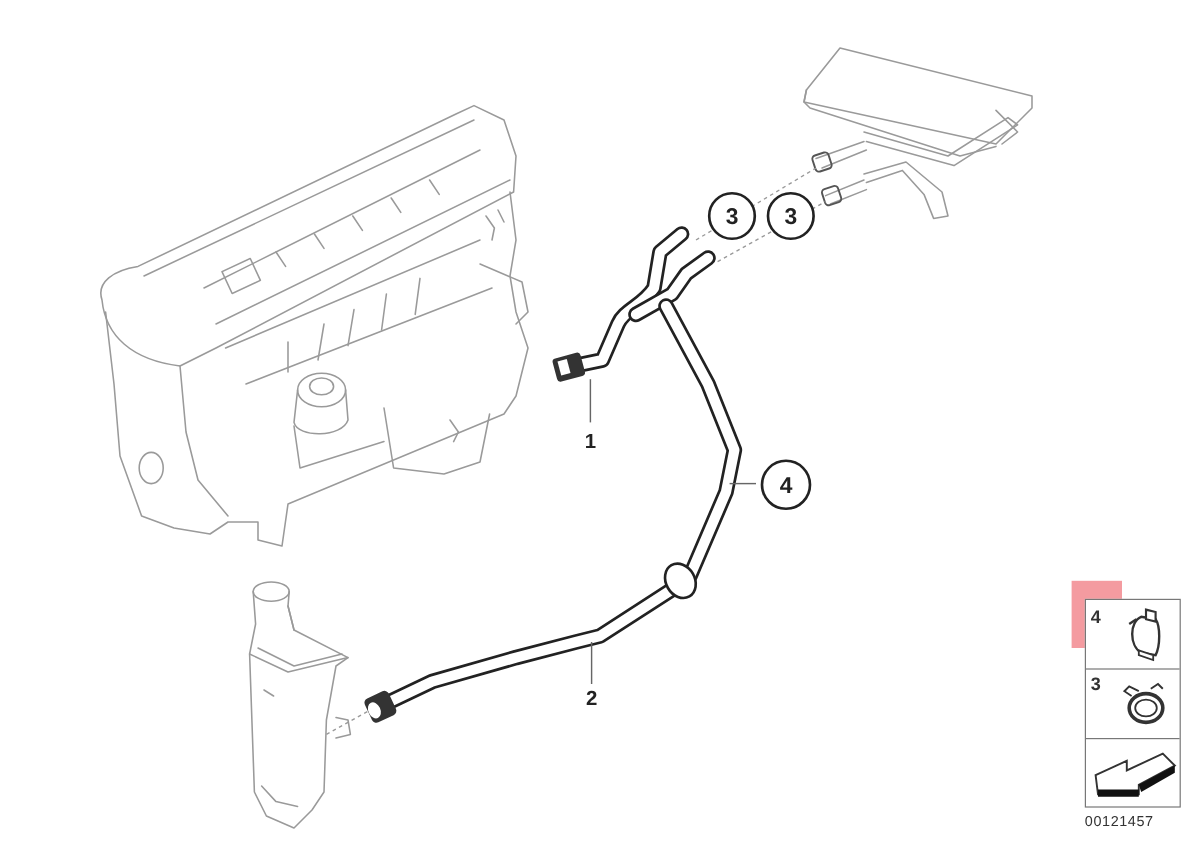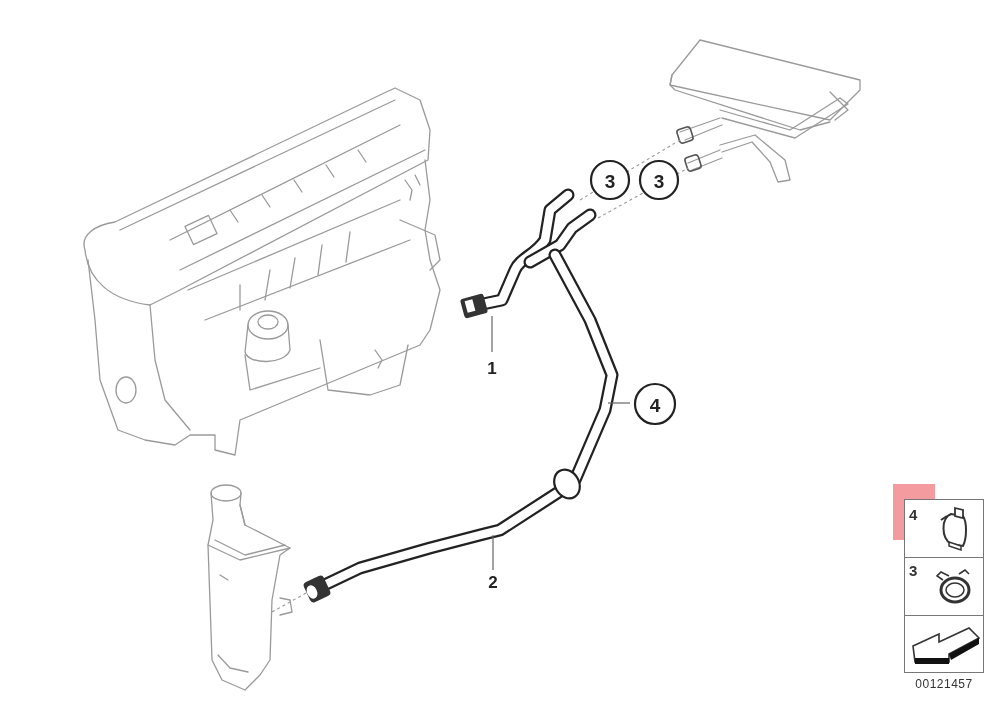--- a/index.html
+++ b/index.html
@@ -11,21 +11,21 @@
   .hose-in{fill:none;stroke:#fff;stroke-width:8.5;stroke-linecap:round;stroke-linejoin:round;}
   .leader{stroke:#666;stroke-width:1.2;fill:none;}
   .dash{stroke:#999;stroke-width:1.1;fill:none;stroke-dasharray:3 3;}
   .callout{fill:#fff;stroke:#222;stroke-width:2.2;}
   .callout-txt{font-family:"Liberation Sans",sans-serif;font-weight:bold;font-size:19px;fill:#222;text-anchor:middle;dominant-baseline:central;}
   .plain-txt{font-family:"Liberation Sans",sans-serif;font-weight:bold;font-size:17px;fill:#222;text-anchor:middle;dominant-baseline:central;}
   .legend-box{position:absolute;left:904px;top:499px;width:80px;height:174px;border:1px solid #777;box-sizing:border-box;background:#fff;}
   .legend-cell{position:absolute;left:0;width:78px;border-bottom:1px solid #777;box-sizing:border-box;}
   .legend-num{position:absolute;left:4px;font-weight:bold;font-size:15px;color:#333;}
   .highlight{position:absolute;left:893px;top:484px;width:42px;height:56px;background:#f07a80;opacity:0.75;}
-  .part-id{position:absolute;left:904px;top:677px;width:80px;text-align:center;font-size:12px;color:#333;letter-spacing:0.5px;}
+  .part-id{position:absolute;left:904px;top:677px;width:80px;font-size:12px;color:#333;letter-spacing:0.5px;}
 </style>
 </head>
 <body>
 
 <svg class="diagram" viewBox="0 0 1000 707" xmlns="http://www.w3.org/2000/svg">
 
   <g>
 
     <path class="thin" d="M85,250 C80,235 95,225 115,222 L380,95 L395,88 L420,100 L430,130 L428,160 L180,290 L150,305 C110,300 88,280 85,250 Z"></path>
     <path class="thin" d="M120,230 L395,100"></path>

